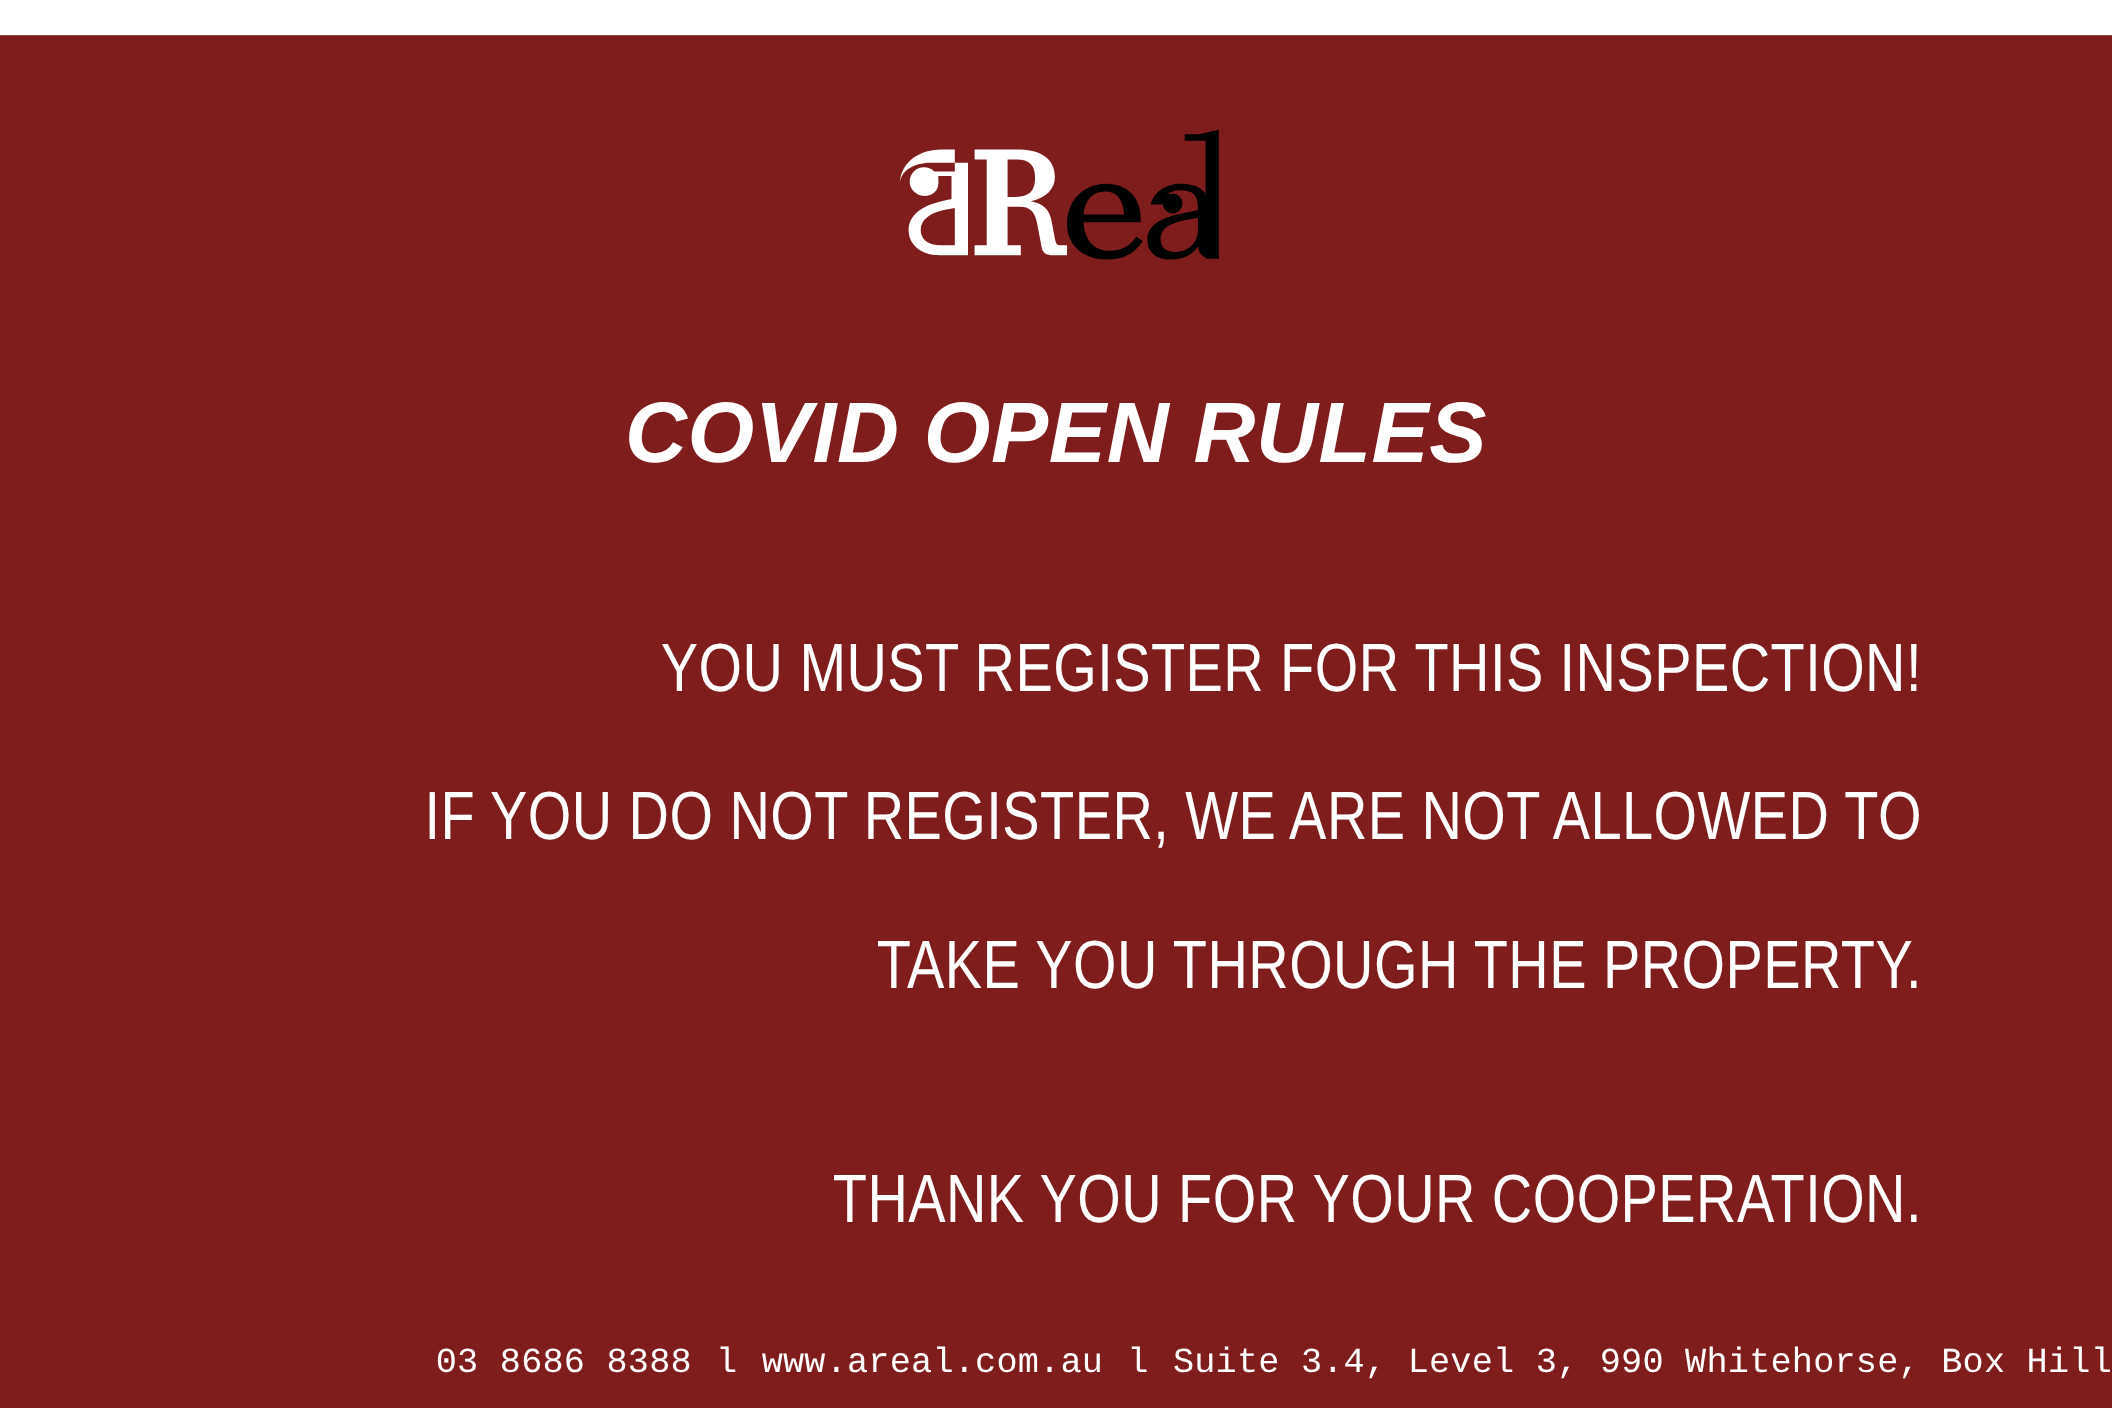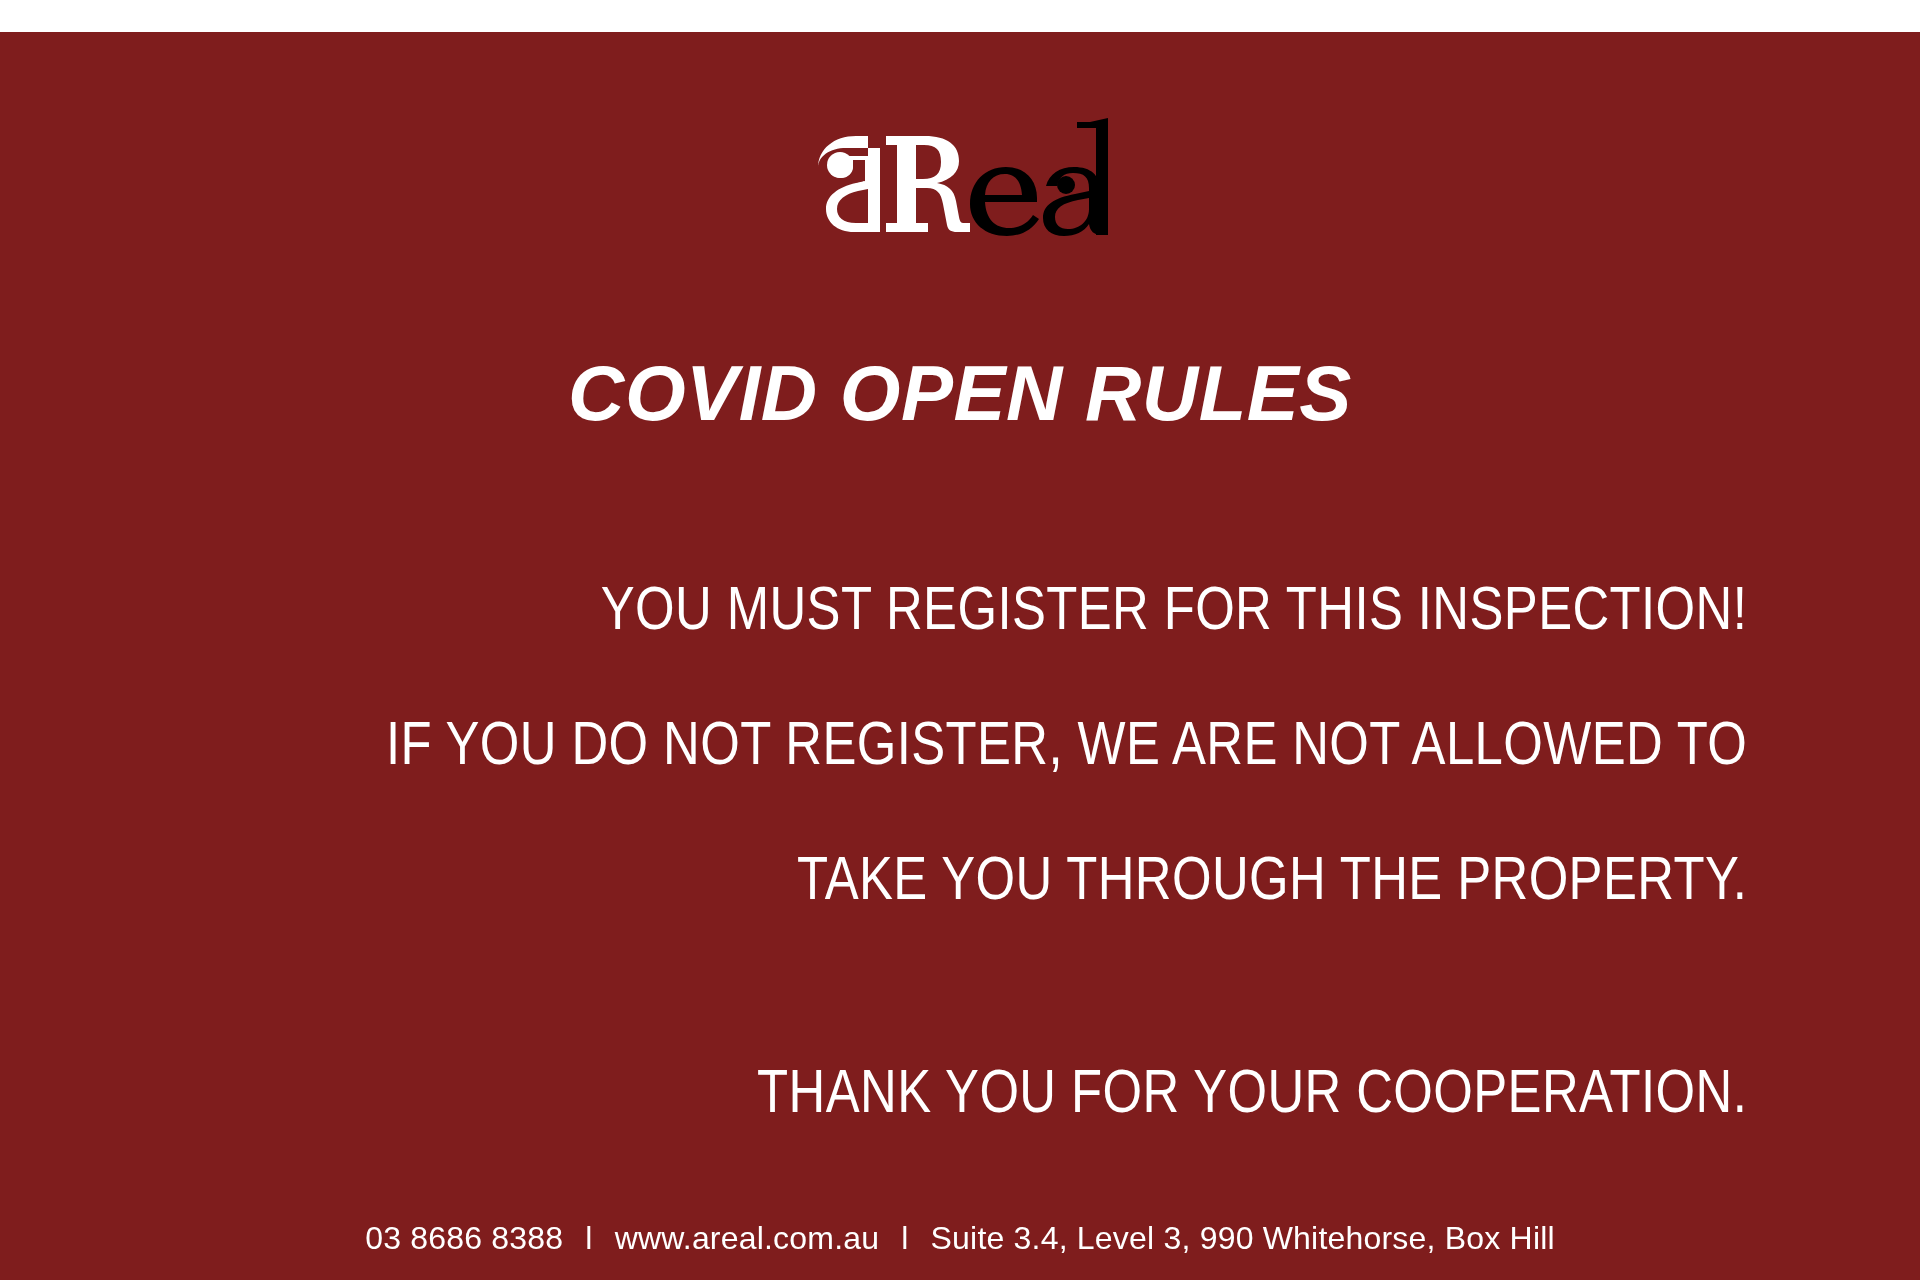--- a/index.html
+++ b/index.html
@@ -83,23 +83,23 @@
   .body-line.spacer-before {
     margin-top: 78px;
   }
 
   
   .footer {
     position: absolute;
     top: 1188px;
     left: 0;
     width: 1920px;
-    text-align: center;
+    text-align: right;
     color: #ffffff;
-    font-family: Liberation Sans, sans-serif;
+    font-family: Liberation Mono, monospace;
     font-size: 32px;
     letter-spacing: 0.2px;
     white-space: nowrap;
   }
 
   .footer-seg {
     display: inline-block;
     vertical-align: baseline;
   }
 

